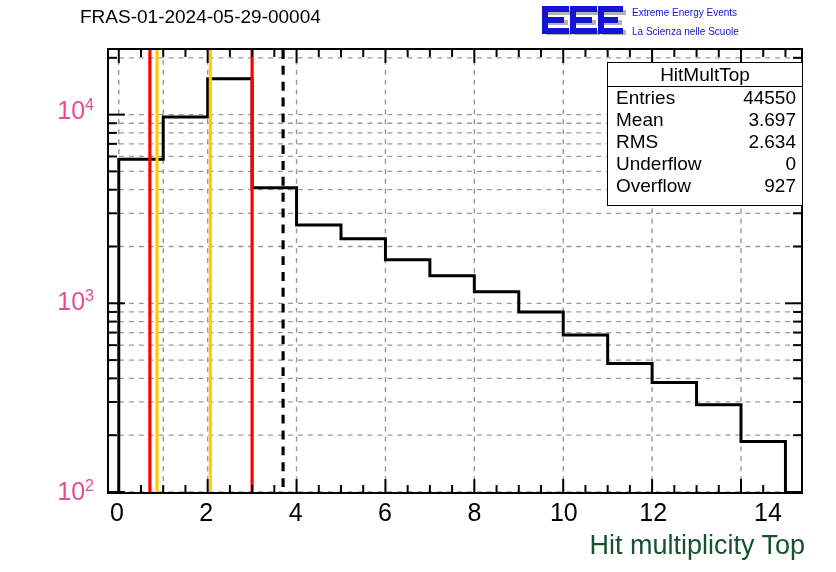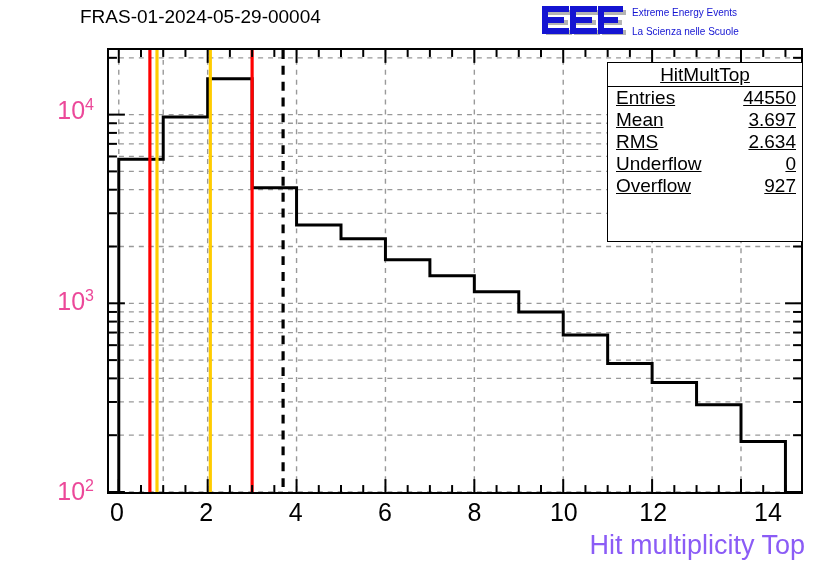--- a/index.html
+++ b/index.html
@@ -23,27 +23,27 @@
   #grid{position:absolute;left:0;top:0;width:100%;height:100%;}
   #hist-svg{position:absolute;left:0;top:0;width:100%;height:100%;}
 
   
   .xlab{position:absolute;font-size:25px;transform:translateX(-50%);color:#000;}
   .ylab{position:absolute;font-size:25px;right:0;color:#ec4899;white-space:nowrap;}
   .ylab sup{font-size:16px;vertical-align:super;}
   #xaxis-labels{position:absolute;left:107px;top:498px;width:696px;height:34px;}
   #yaxis-labels{position:absolute;left:0px;top:48px;width:100px;height:446px;}
 
-  #xaxis-title{position:absolute;right:31px;top:530px;font-size:27px;color:#8b5cf6;
+  #xaxis-title{position:absolute;right:31px;top:530px;font-size:27px;color:#14532d;
                white-space:nowrap;}
 
   
-  #stats{position:absolute;left:607px;top:62px;width:196px;height:180px;
+  #stats{position:absolute;left:607px;top:62px;width:196px;height:144px;
          background:#fff;border:1px solid #000;box-sizing:border-box;
-         font-size:19px;line-height:22.5px;text-decoration:underline;}
+         font-size:19px;line-height:22.5px;}
   #stats-title{text-align:center;border-bottom:1px solid #000;height:23px;
                line-height:23px;font-size:19px;}
   .stats-row{display:flex;justify-content:space-between;padding:0 6px 0 8px;
              height:22px;line-height:22px;}
   .stats-row .k{white-space:nowrap;}
   .stats-row .v{white-space:nowrap;margin-left:32px;}
 </style>
 </head>
 <body>
 

